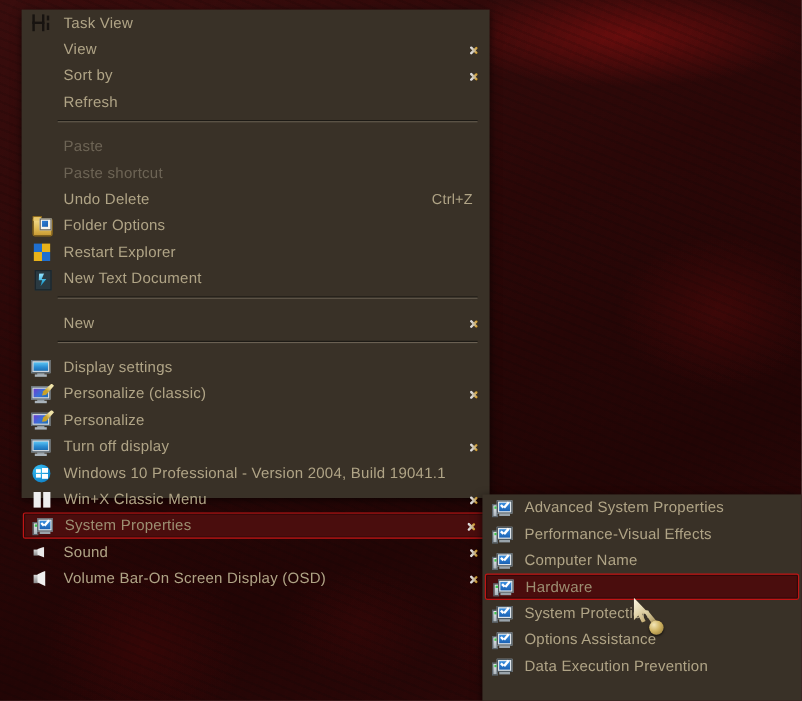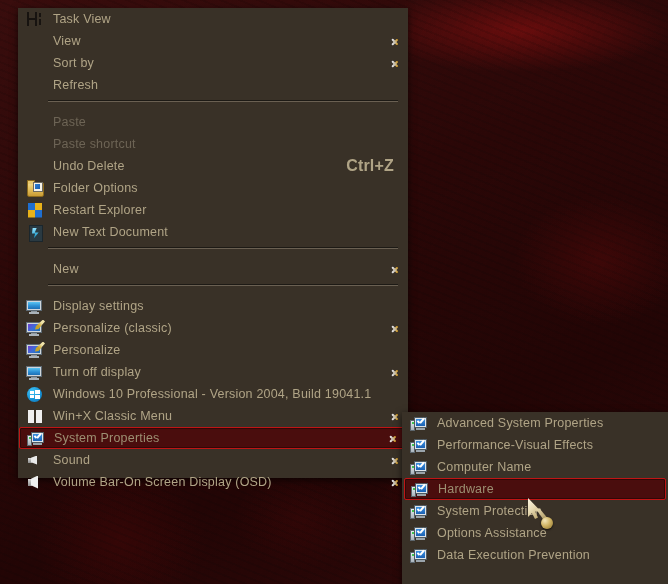--- a/index.html
+++ b/index.html
@@ -30,42 +30,42 @@
   }
 
   
   .menu{
     position:absolute;
     background:#393127;
     box-shadow:0 2px 7px rgba(0,0,0,.65);
     font-size:12.5px;
     -webkit-font-smoothing:none;
   }
-  #main-menu{left:18px;top:8px;width:390px;height:470px;}
+  #main-menu{left:18px;top:8px;width:390px;height:407px;}
   #sub-menu{left:402px;top:412px;width:266px;height:198px;}
 
   .row{
     position:relative;
     display:flex;align-items:center;
     height:22px;
     padding:0 6px 0 8px;
     box-sizing:border-box;
     color:#b0a486;
     letter-spacing:.2px;
     white-space:nowrap;
     cursor:default;
   }
   .row .icon{
     width:18px;height:17px;flex:0 0 18px;
     margin-right:9px;
     position:relative;
   }
   .row.noicon .label{margin-left:27px;}
   .row .label{flex:1 1 auto;overflow:hidden;text-overflow:ellipsis;}
-  .row .accel{color:#b0a486;font-size:16px;padding-right:8px;font-weight:bold;}
+  .row .accel{color:#b0a486;font-size:12px;padding-right:8px;}
   .row.disabled{color:#6d6455;}
 
   .row.selected{
     background:#4a0d0d;
     border:1px solid #c01515;
     border-radius:2px;
     height:22px;
     color:#9c8f72;
     box-shadow:inset 0 0 0 1px rgba(0,0,0,.35);
     align-items:center;

